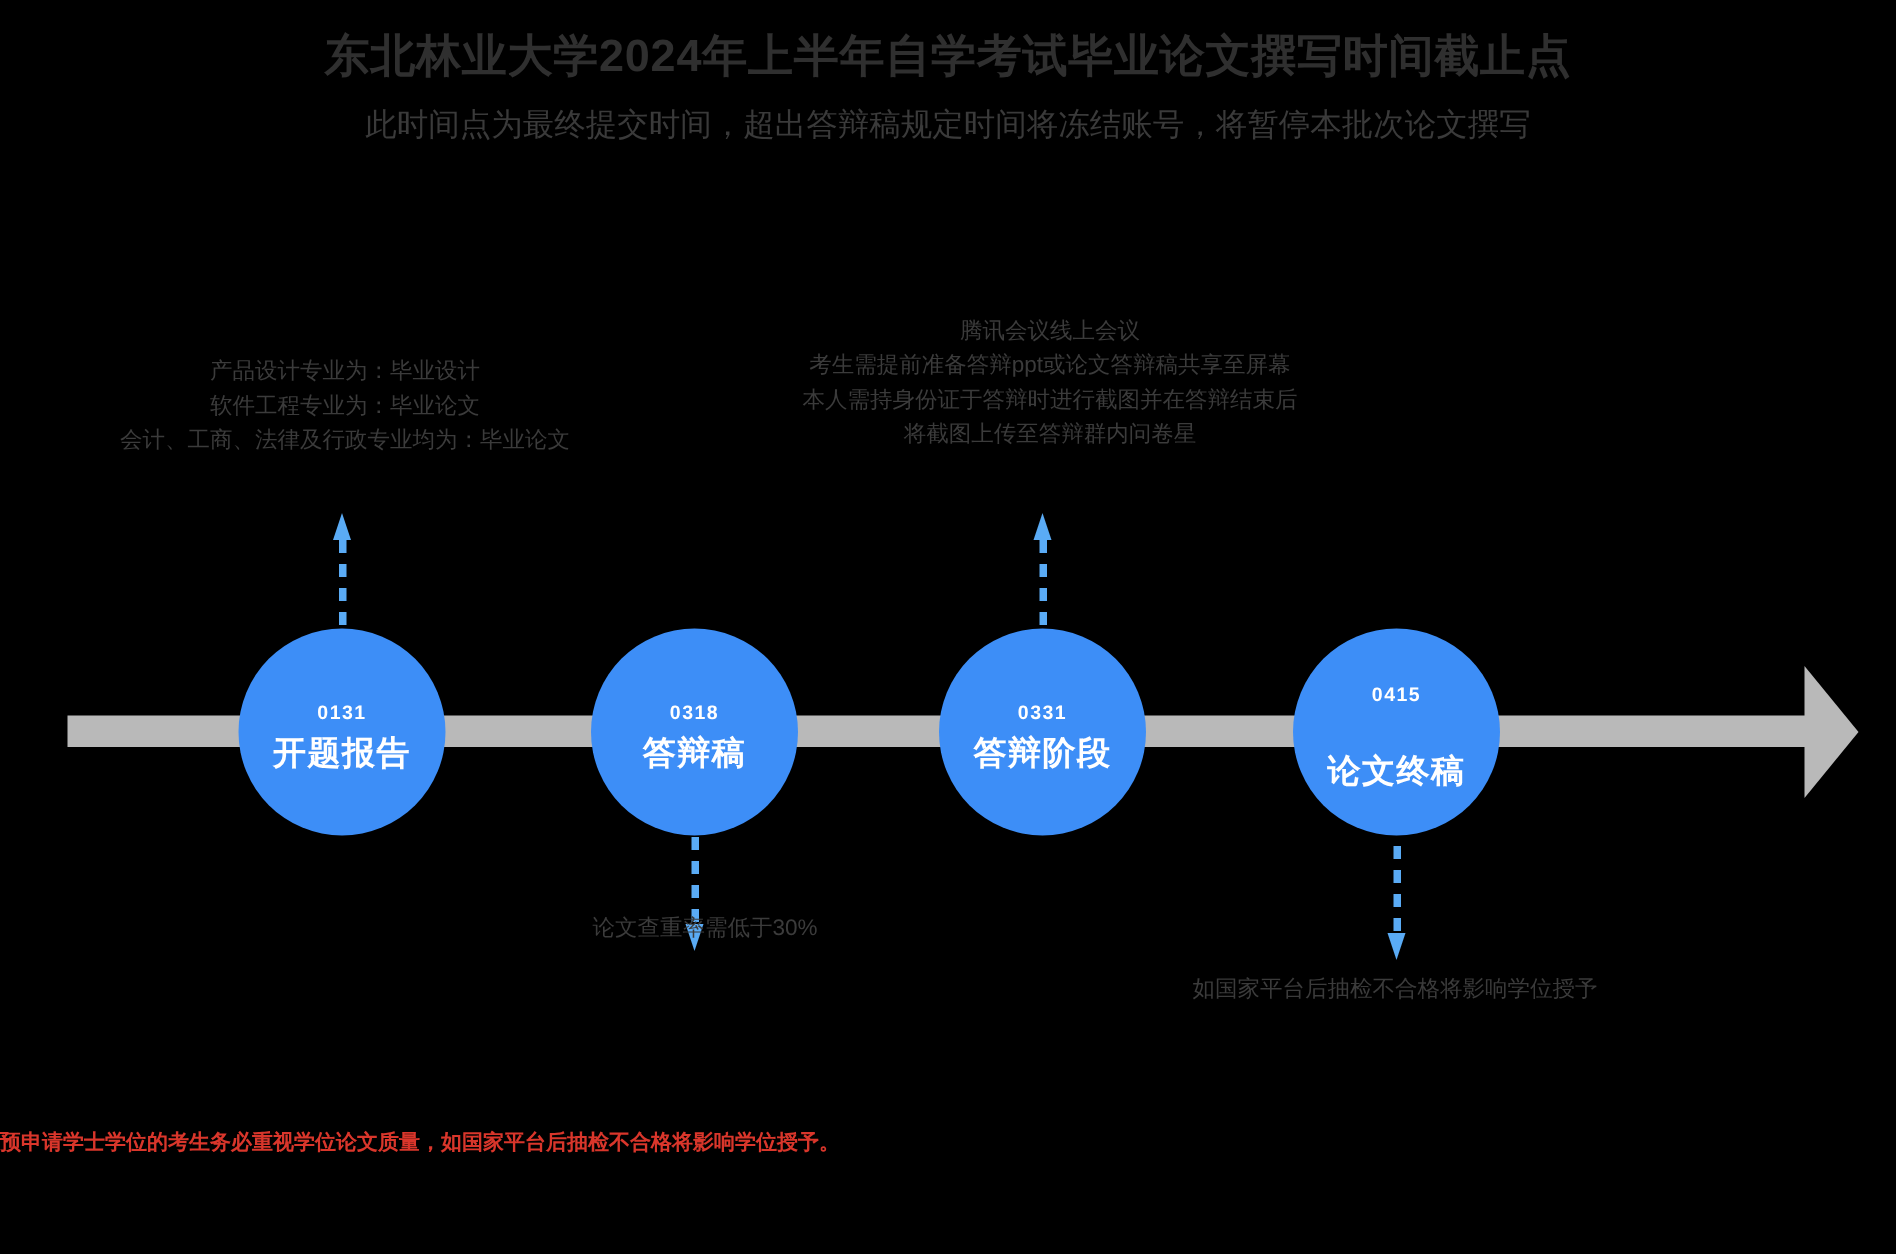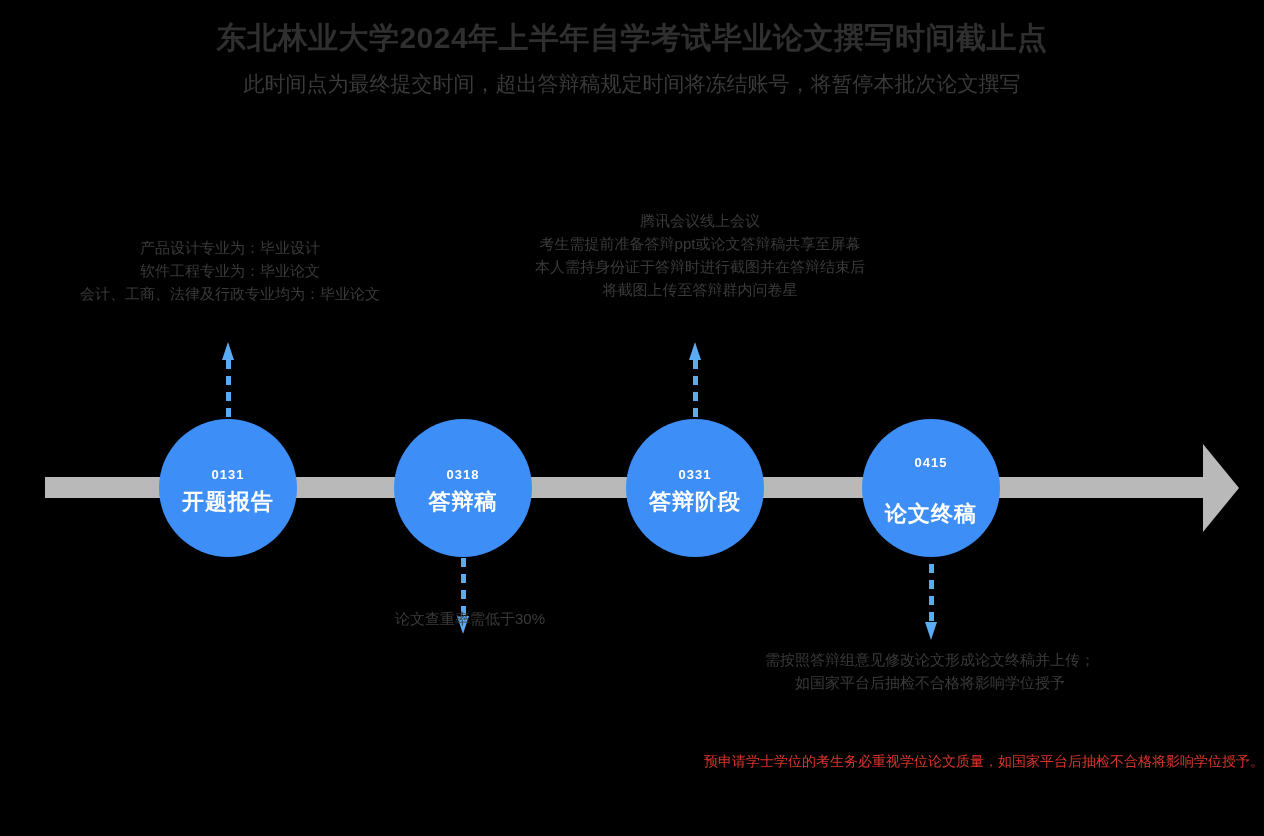--- a/index.html
+++ b/index.html
@@ -58,24 +58,24 @@
   .note.left-note   { left: 20px;  top: 236px; width: 420px; }
   .note.mid-note    { left: 460px; top: 209px; width: 480px; }
   .note.low-note-1  { left: 330px; top: 607px; width: 280px; }
   .note.low-note-2  { left: 700px; top: 648px; width: 460px; }
 
   .warning {
     position: absolute;
     left: 0;
     top: 750px;
     width: 1264px;
-    text-align: right;
+    text-align: left;
     color: #d9362b;
     font-size: 14px;
-    font-weight: normal;
+    font-weight: bold;
     line-height: 22px;
     white-space: nowrap;
   }
 
   
   .timeline-bar {
     position: absolute;
     left: 45px;
     top: 477px;
     width: 1162px;
@@ -222,19 +222,18 @@
   </div>
   <div class="milestone m4">
     <div class="m-date">0415</div>
     <div class="m-label">论文终稿</div>
   </div>
 
   <div class="note low-note-1">
     <div>论文查重率需低于30%</div>
   </div>
   <div class="note low-note-2">
-    <div>需按照答辩组意见修改论文形成论文终稿并上传；</div>
     <div>如国家平台后抽检不合格将影响学位授予</div>
   </div>
 
   <div class="warning">预申请学士学位的考生务必重视学位论文质量，如国家平台后抽检不合格将影响学位授予。</div>
 
 </div>
 
 </body></html>

